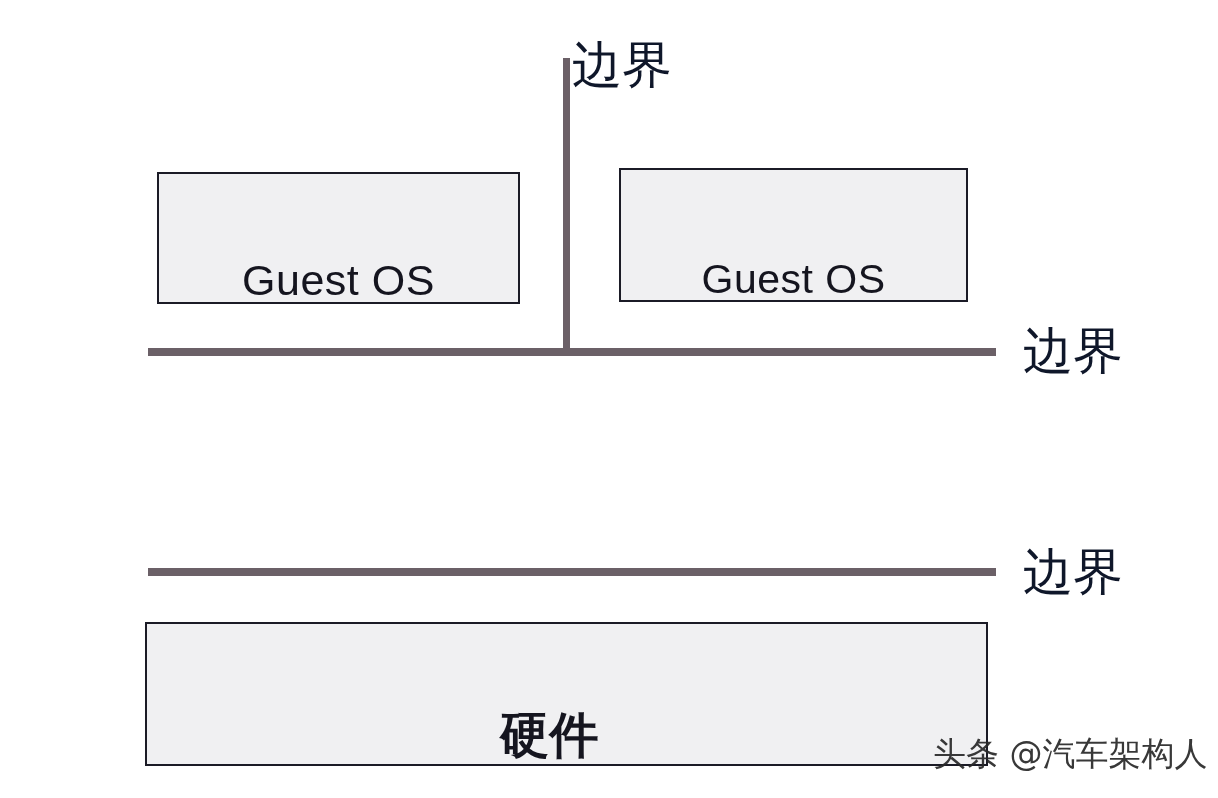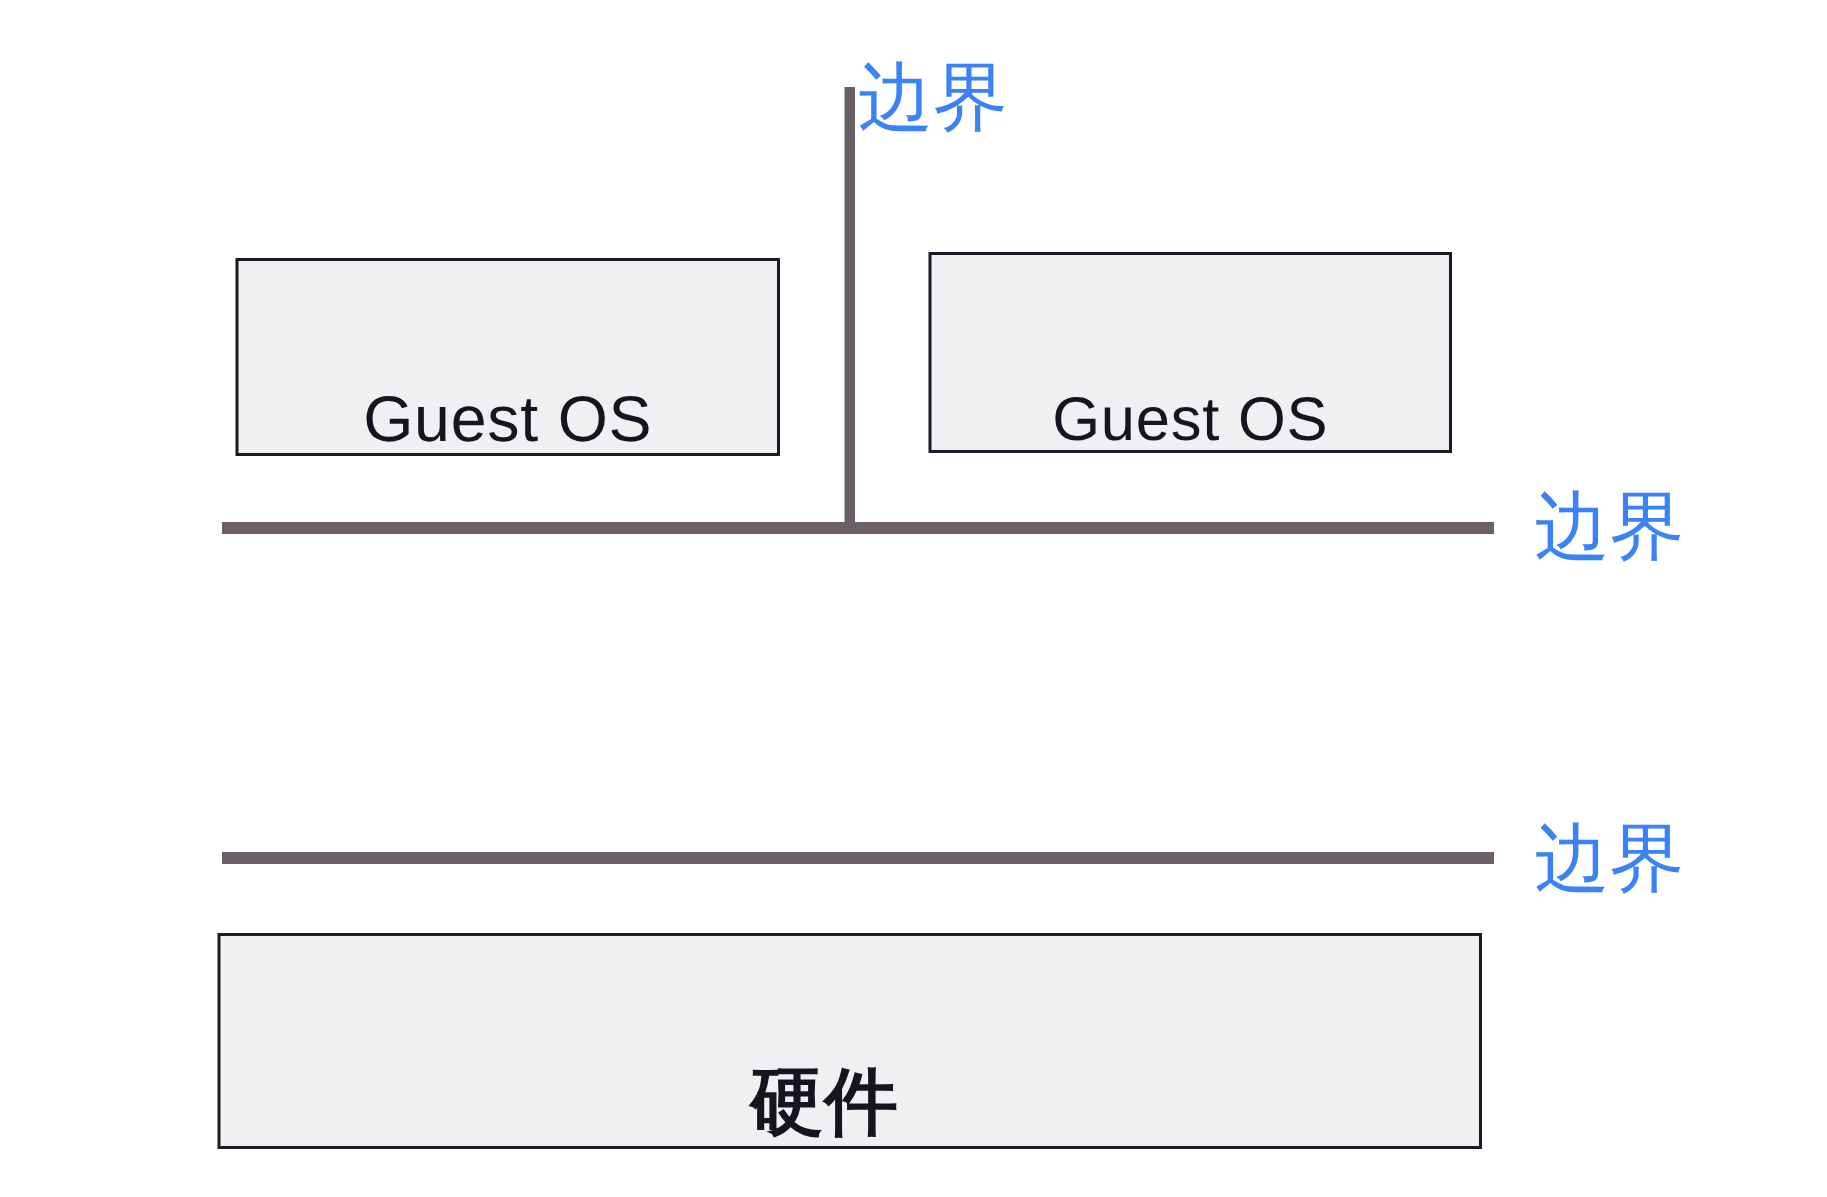--- a/index.html
+++ b/index.html
@@ -97,21 +97,21 @@
     width: 7px;
     background: #6b6067;
     left: 563px;
     top: 58px;
     height: 295px;
   }
 
   
   .boundary-label {
     position: absolute;
-    color: #3b82f6;
+    color: #0f172a;
     font-size: 50px;
     line-height: 1;
     white-space: nowrap;
     font-family: "DejaVu Sans", "Liberation Sans", sans-serif;
   }
   #boundary-label-top   { left: 572px;  top: 40px; }
   #boundary-label-mid   { left: 1023px; top: 326px; }
   #boundary-label-bot   { left: 1023px; top: 547px; }
 
   
@@ -150,14 +150,15 @@
 
 
   <div class="rule-h" id="boundary-rule-2"></div>
 
   <div class="boundary-label" id="boundary-label-bot">边界</div>
 
   <div class="layer-box" id="hardware-box">
     <span class="box-label">硬件</span>
   </div>
 
+  <div id="watermark">头条 @汽车架构人</div>
 
 </div>
 
 </body></html>

